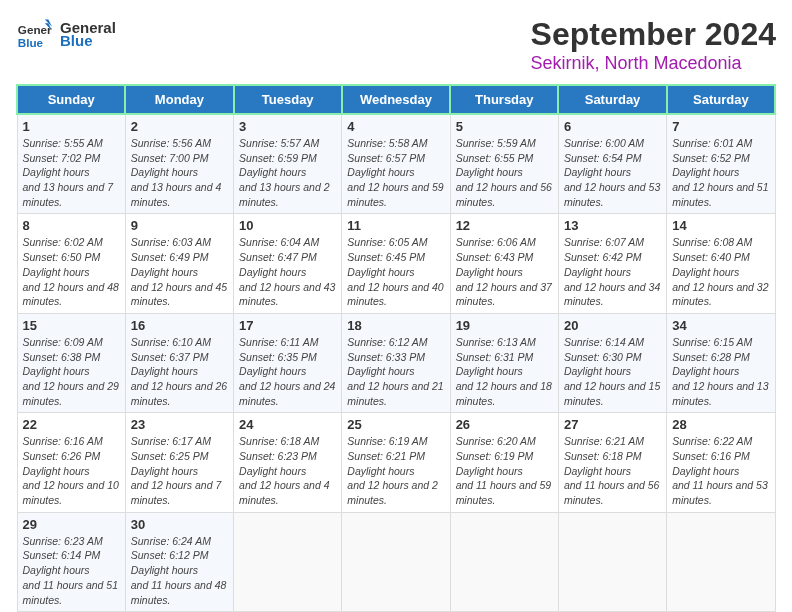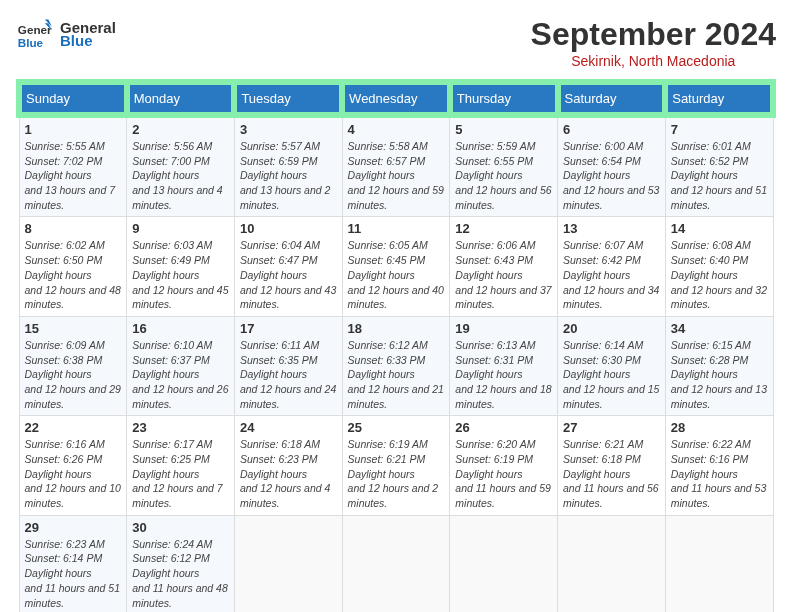--- a/index.html
+++ b/index.html
@@ -19,46 +19,46 @@
     .logo {
       display: flex;
       align-items: center;
       gap: 4px;
     }
     .logo-icon {
       width: 36px;
       height: 36px;
     }
     .title-block {
-      text-align: center;
+      text-align: left;
     }
     .month-title {
       font-size: 32px;
       font-weight: bold;
       color: #333;
     }
     .location {
-      font-size: 14px;
-      color: #b91c1c;
+      font-size: 18px;
+      color: #a21caf;
     }
     table {
       width: 100%;
       border-collapse: collapse;
       font-size: 11px;
     }
     thead tr {
       background-color: #2979c2;
       color: #fff;
     }
     thead th {
       padding: 6px 4px;
-      text-align: left;
+      text-align: center;
       font-size: 13px;
-      font-weight: normal;
-      border: 6px solid #86efac;
+      font-weight: bold;
+      border: 2px solid #86efac;
     }
     tbody td {
       border: 1px solid #ddd;
       padding: 4px 5px;
       vertical-align: top;
       width: 14.28%;
     }
     tbody tr:nth-child(odd) {
       background-color: #f5f8fc;
     }

